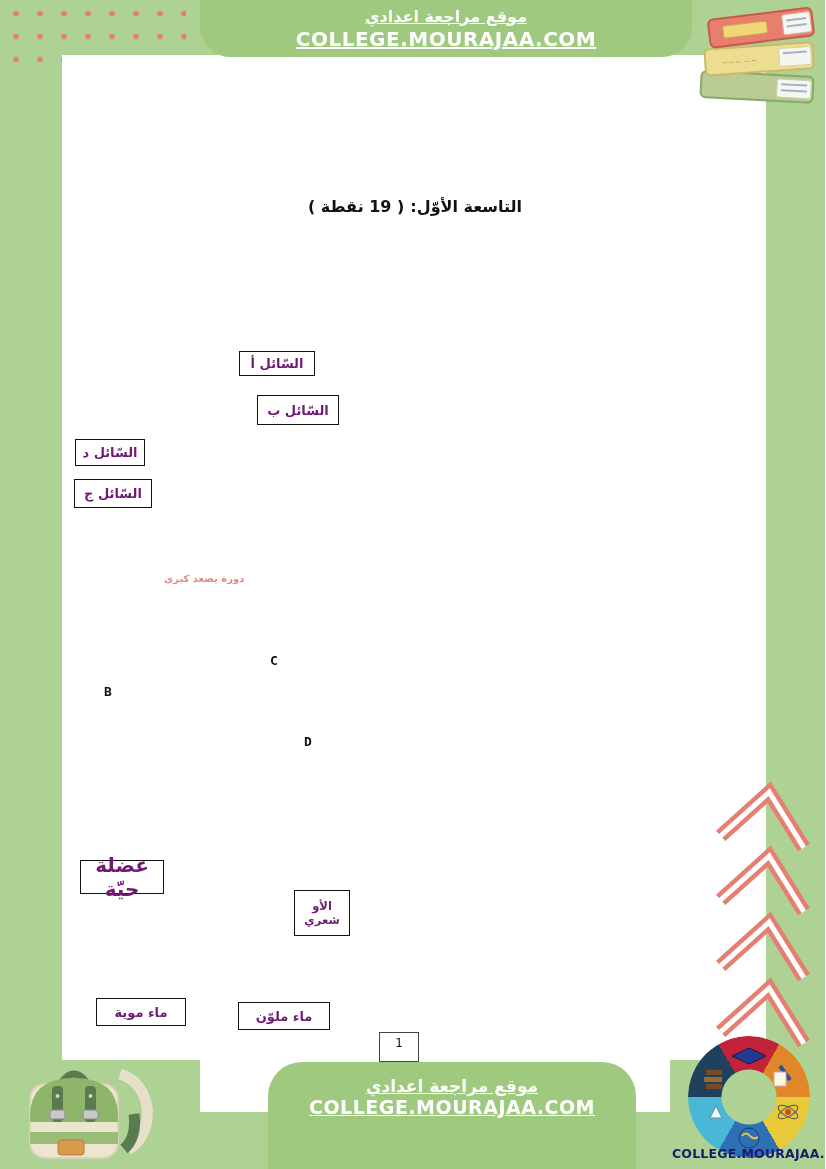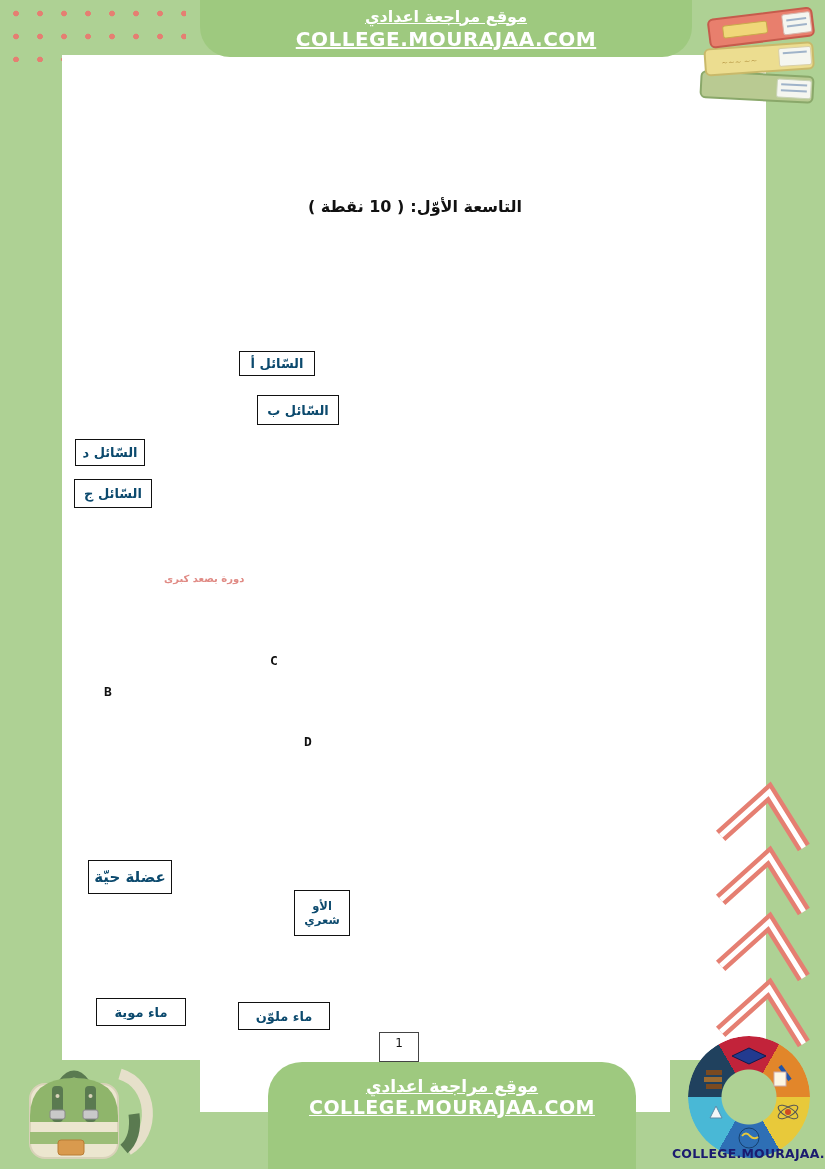--- a/index.html
+++ b/index.html
@@ -47,21 +47,21 @@
   .ccol{position:absolute;left:281px;top:0;width:30px;height:100%;border-left:2px solid #111;border-right:2px solid #111;
     box-sizing:border-box;display:flex;flex-direction:column;align-items:center;}
   .qcell{position:absolute;left:311px;top:0;width:376px;height:100%;direction:rtl;padding:6px 10px 4px 6px;box-sizing:border-box;color:#111;}
   .qtitle{font-size:14px;font-weight:bold;}
   .qtitle .u{border-bottom:2px dotted #111;padding-bottom:1px;}
   .opt{display:flex;direction:rtl;gap:7px;font-size:12.8px;line-height:1.6;margin-top:2px;}
   .opt .dash{font-weight:bold;}
   .cb{width:15px;height:15px;border:2px solid #111;background:#fff;box-sizing:border-box;border-radius:2px;}
   
   .dlabel{position:absolute;border:1.5px solid #111;background:#fff;text-align:center;font-weight:bold;
-    font-size:13px;direction:rtl;color:#0c4a6e;display:flex;align-items:center;justify-content:center;z-index:2;}
+    font-size:13px;direction:rtl;color:#701a75;display:flex;align-items:center;justify-content:center;z-index:2;}
   .letter{position:absolute;font-weight:bold;font-size:13px;color:#111;z-index:2;font-family:"DejaVu Sans Mono",monospace;}
   .heart-cap{position:absolute;color:#e08a84;font-size:10px;font-weight:bold;direction:rtl;z-index:2;}
   
   .pagenum{left:379px;top:1032px;width:40px;height:30px;border:1px solid #444;background:#fff;
     text-align:center;font-size:12px;color:#111;padding-top:3px;box-sizing:border-box;z-index:2;}
   
   .chev{width:100px;height:70px;z-index:2;transform:rotate(8deg);}
   
   .logo-ring{left:688px;top:1036px;width:122px;height:122px;border-radius:50%;z-index:3;
     background:conic-gradient(from -30deg,#c2233a 0 16.6%,#e2862a 16.6% 33.3%,#e8c93a 33.3% 50%,#2e6fb5 50% 66.6%,#49b8d6 66.6% 83.3%,#20415e 83.3% 100%);
@@ -130,21 +130,21 @@
   <svg class="abs banner" viewBox="0 0 550 56">
     <polygon points="170,11 22,4 54,27 22,50 170,43" fill="#fff" stroke="#111" stroke-width="2.5"></polygon>
     <polygon points="380,11 528,4 496,27 528,50 380,43" fill="#fff" stroke="#111" stroke-width="2.5"></polygon>
     <polygon points="150,43 168,52 168,43" fill="#bbb" stroke="#111" stroke-width="1.5"></polygon>
     <polygon points="400,43 382,52 382,43" fill="#bbb" stroke="#111" stroke-width="1.5"></polygon>
     <rect x="148" y="2" width="254" height="42" fill="#fff" stroke="#111" stroke-width="2.5"></rect>
     <rect x="155" y="8" width="240" height="30" fill="#dcdcdc" stroke="#8a8a8a" stroke-width="1"></rect>
   </svg>
   <div class="abs banner-text">
     <span>التاسعة الأوّل:</span>
-    <span>( 10 نقطة )</span>
+    <span>( 19 نقطة )</span>
   </div>
 
   <div class="abs ex-head">
     <span class="t">التمريـــــن الأوّل:</span>
     <span>(4 نقاط )</span>
   </div>
   <div class="abs intro">عيّن  بالاستعانة بالوثائق المقدّمة الإجابة أو الاجابات  الصحيحة بالنسبة إلى كل مسألة من المسائل الأربعة التّالية و ذلك بوضع العلامة (✱) في الخانة المناسبة.</div>
 
   <div class="abs qtable">
 
@@ -438,21 +438,21 @@
             <line x1="252" y1="96" x2="246" y2="64"></line>
             <line x1="92" y1="186" x2="136" y2="164"></line>
             <line x1="252" y1="188" x2="238" y2="168"></line>
           </g>
           <g fill="#111">
             <polygon points="247,62 240,70 252,72"></polygon>
             <polygon points="138,163 126,162 132,172"></polygon>
             <polygon points="236,166 234,176 246,174"></polygon>
           </g>
         </svg>
-        <div class="dlabel" style="left:20px;top:40px;width:82px;height:32px;font-size:15px;">عضلة حيّة</div>
+        <div class="dlabel" style="left:12px;top:40px;width:82px;height:32px;font-size:20px;">عضلة حيّة</div>
         <div class="dlabel" style="left:226px;top:70px;width:54px;height:44px;font-size:11.5px;white-space:pre-line;">الأو شعري</div>
         <div class="dlabel" style="left:28px;top:178px;width:88px;height:26px;">ماء موية</div>
         <div class="dlabel" style="left:170px;top:182px;width:90px;height:26px;">ماء ملوّن</div>
       </div>
       <div class="ccol">
         <span class="cb" style="margin-top:30px;"></span>
         <span class="cb" style="margin-top:28px;"></span>
         <span class="cb" style="margin-top:28px;"></span>
         <span class="cb" style="margin-top:28px;"></span>
       </div>

